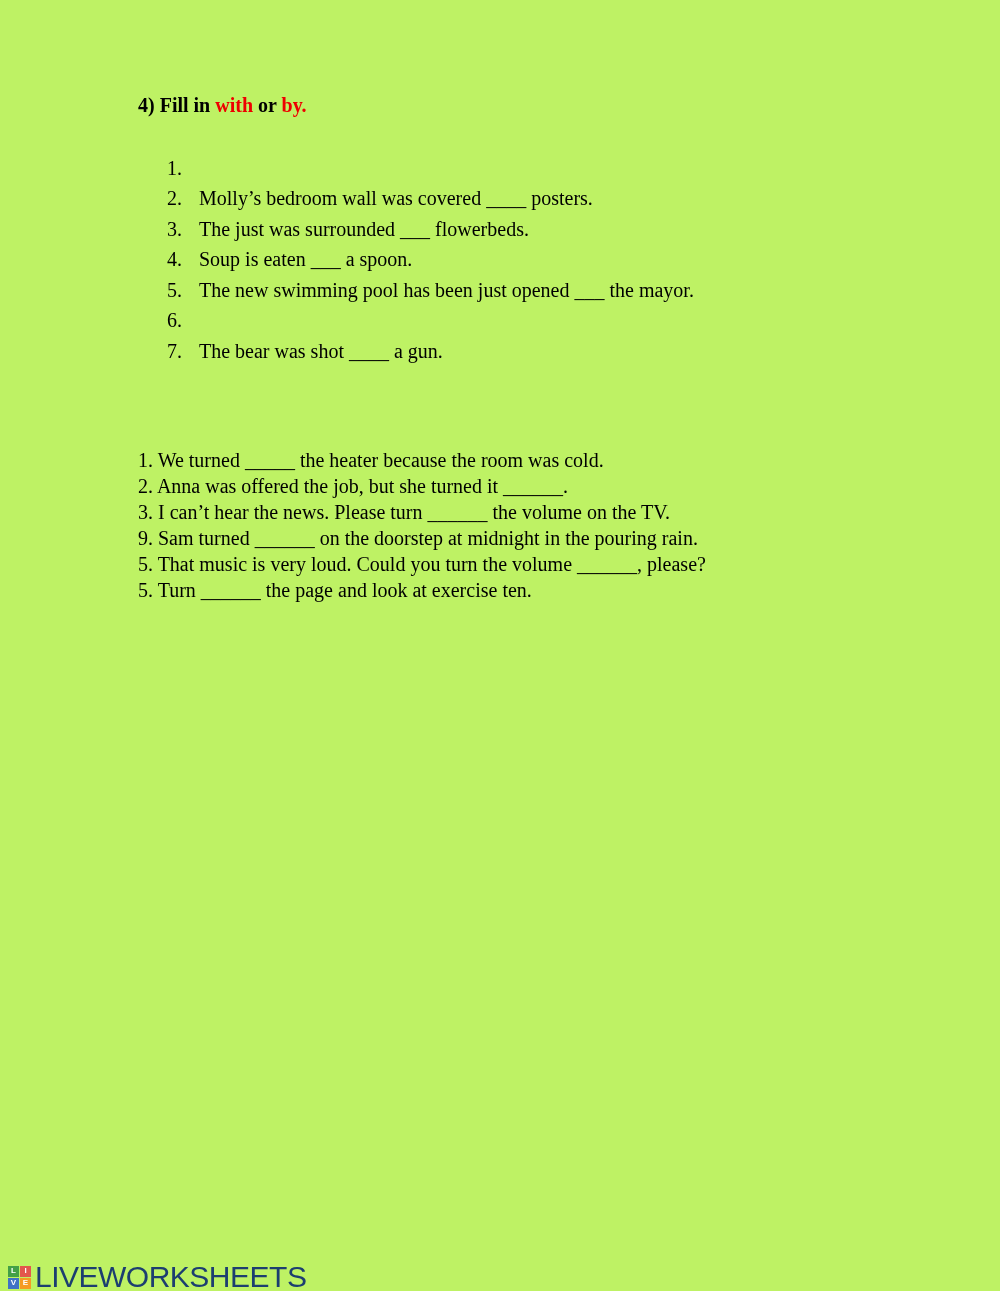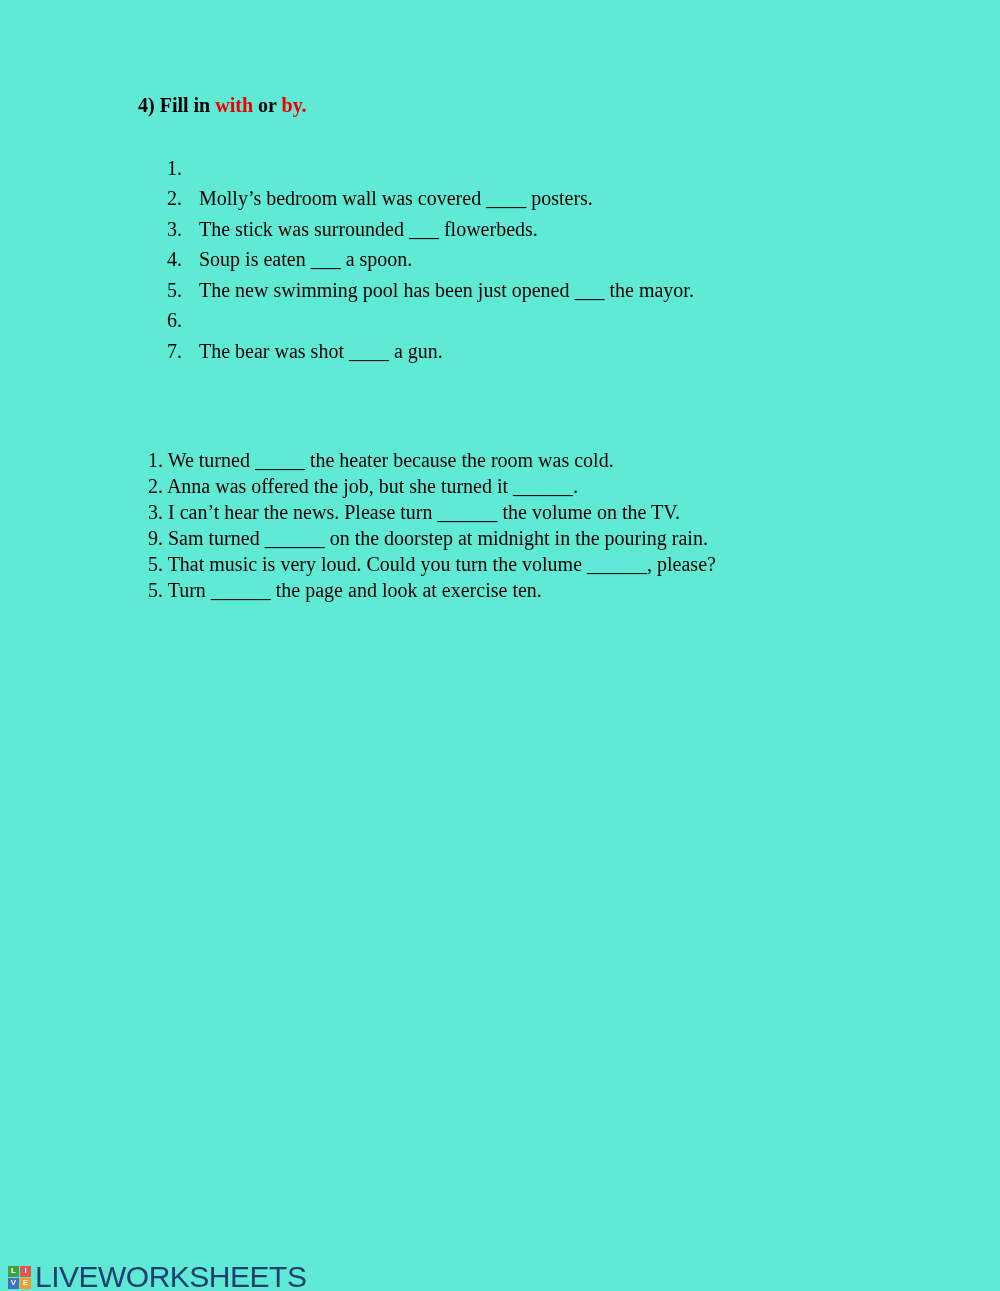--- a/index.html
+++ b/index.html
@@ -1,21 +1,21 @@
 <!DOCTYPE html>
 <html><head>
 <meta charset="utf-8">
 <style>
   html, body { margin: 0; padding: 0; }
   body { background: #ffffff; }
   .page {
     position: relative;
     width: 1000px;
     height: 1291px;
-    background: #5eead4;
+    background: #bef264;
     font-family: "Liberation Serif", "DejaVu Serif", serif;
     color: #000000;
     overflow: hidden;
   }
   .heading {
     position: absolute;
     left: 138px;
     font-size: 20px;
     font-weight: bold;
     white-space: nowrap;
@@ -34,21 +34,21 @@
   }
   .list-4 li {
     display: flex;
     height: 30.5px;
     align-items: center;
     white-space: nowrap;
   }
   .list-4 .num { width: 32px; flex: 0 0 32px; }
   .lines-5 {
     position: absolute;
-    left: 148px;
+    left: 138px;
     top: 447px;
     font-size: 20px;
   }
   .lines-5 .line {
     height: 26px;
     line-height: 26px;
     white-space: nowrap;
   }
   .footer {
     position: absolute;
@@ -93,21 +93,21 @@
   <ol class="list-4">
     <li>
         <span class="num">1.</span>
       </li>
     <li>
         <span class="num">2.</span>
         <span>Molly’s bedroom wall was covered ____ posters.</span>
       </li>
     <li>
         <span class="num">3.</span>
-        <span>The stick was surrounded ___ flowerbeds.</span>
+        <span>The just was surrounded ___ flowerbeds.</span>
       </li>
     <li>
         <span class="num">4.</span>
         <span>Soup is eaten ___ a spoon.</span>
       </li>
     <li>
         <span class="num">5.</span>
         <span>The new swimming pool has been just opened ___ the mayor.</span>
       </li>
     <li>

